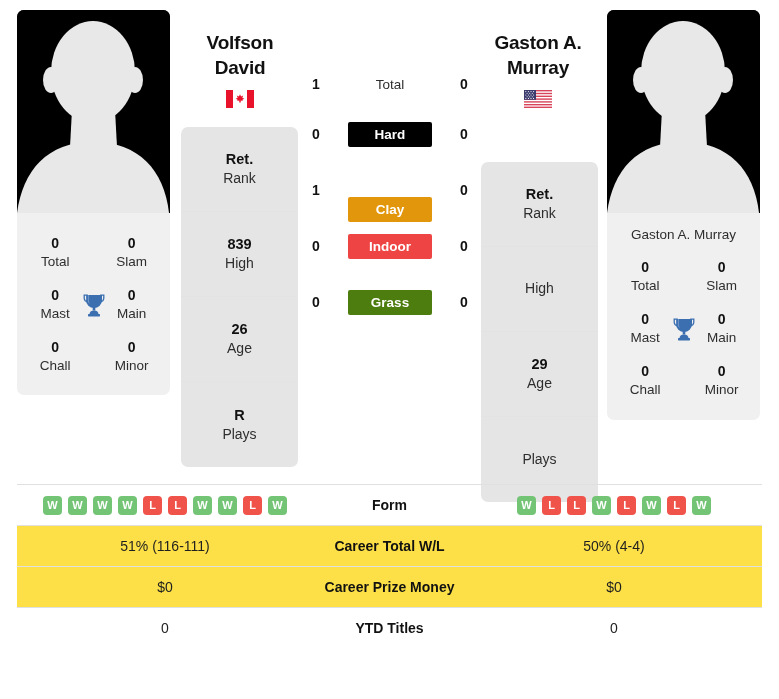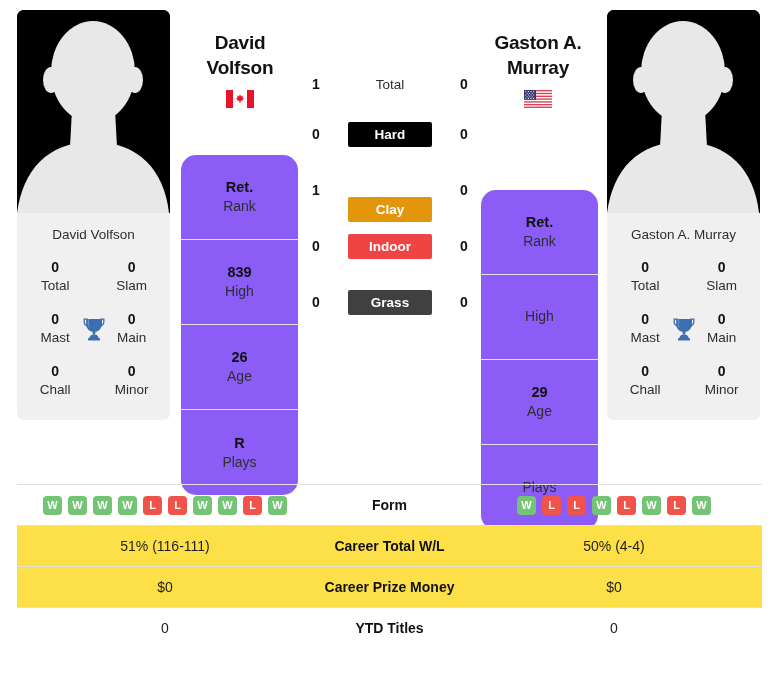--- a/index.html
+++ b/index.html
@@ -84,24 +84,23 @@
     left: 50%;
     top: 50%;
     transform: translate(-50%, -50%);
     width: 26px; height: 26px;
   }
 
   
   .stack-card {
     position: absolute;
     width: 117px;
-    background: #8b5cf6;
-    border-radius: 15px;
+    background: #e5e5e5;
+    border-radius: 7px;
     overflow: hidden;
-    margin-top: 28px;
   }
   .stack-card.left  { left: 181px; top: 127px; }
   .stack-card.right { left: 481px; top: 162px; }
   .stack-row {
     height: 85px;
     display: flex;
     flex-direction: column;
     align-items: center;
     justify-content: center;
     border-bottom: 1px solid #e3e3e3;
@@ -238,21 +237,20 @@
           <g fill="#e8e8e8">
             <ellipse cx="76" cy="62" rx="42" ry="51"></ellipse>
             <ellipse cx="34" cy="70" rx="8" ry="13"></ellipse>
             <ellipse cx="118" cy="70" rx="8" ry="13"></ellipse>
             <path d="M55 100 L98 100 L100 137 L53 137 Z"></path>
             <path d="M76 132 C 30 132 6 160 0 203 L152 203 C 147 160 122 132 76 132 Z"></path>
           </g>
         </svg>
       </div>
       <div class="titles-card">
-        <div class="titles-name">David Volfson</div>
         <div class="titles-grid">
           <div class="tstat">
             <div class="v">0</div>
             <div class="k">Total</div>
           </div>
           <div class="tstat">
             <div class="v">0</div>
             <div class="k">Slam</div>
           </div>
           <div class="tstat">
@@ -335,22 +333,22 @@
               <rect x="11.7" y="14" width="2.6" height="4.5" fill="#3b6fb0"></rect>
               <path d="M8.5 22.5 q0 -4 4.5 -4 q4.5 0 4.5 4 Z" fill="#3b6fb0"></path>
               <rect x="7" y="22" width="12" height="2.4" rx="0.6" fill="#3b6fb0"></rect>
             </svg>
           </div>
         </div>
       </div>
     </div>
 
     <div class="name-block left">
+      <div class="pname">Volfson</div>
       <div class="pname">David</div>
-      <div class="pname">Volfson</div>
       <svg class="flag" viewBox="0 0 28 18">
         <rect x="0" y="0" width="28" height="18" fill="#ffffff"></rect>
         <rect x="0" y="0" width="7" height="18" fill="#e8122b"></rect>
         <rect x="21" y="0" width="7" height="18" fill="#e8122b"></rect>
         <path d="M14 4.2 l1.1 2.3 l2.1 -0.9 l-0.9 2.4 l2.0 0.6 l-2.0 1.3 l0.5 1.1 l-2.1 -0.4 l0.1 2.4 l-0.8 -0.9 l-0.8 0.9 l0.1 -2.4 l-2.1 0.4 l0.5 -1.1 l-2.0 -1.3 l2.0 -0.6 l-0.9 -2.4 l2.1 0.9 Z" fill="#e8122b"></path>
       </svg>
     </div>
 
     <div class="name-block right">
       <div class="pname">Gaston A.</div>
@@ -449,21 +447,21 @@
       </div>
 
       <div class="surf-row">
         <div class="surf-num">0</div>
         <div class="surf-pill" id="pill-indoor" style="background: #ef4444;">Indoor</div>
         <div class="surf-num">0</div>
       </div>
 
       <div class="surf-row">
         <div class="surf-num">0</div>
-        <div class="surf-pill" id="pill-grass" style="background: #404040; text-align: center;">Grass</div>
+        <div class="surf-pill" id="pill-grass" style="background: #4d7c0f; text-align: center;">Grass</div>
         <div class="surf-num">0</div>
       </div>
 
     </div>
   </div>
 
   <table class="cmp-table">
     <tbody>
       <tr class="bordered">
         <td class="col-left">

